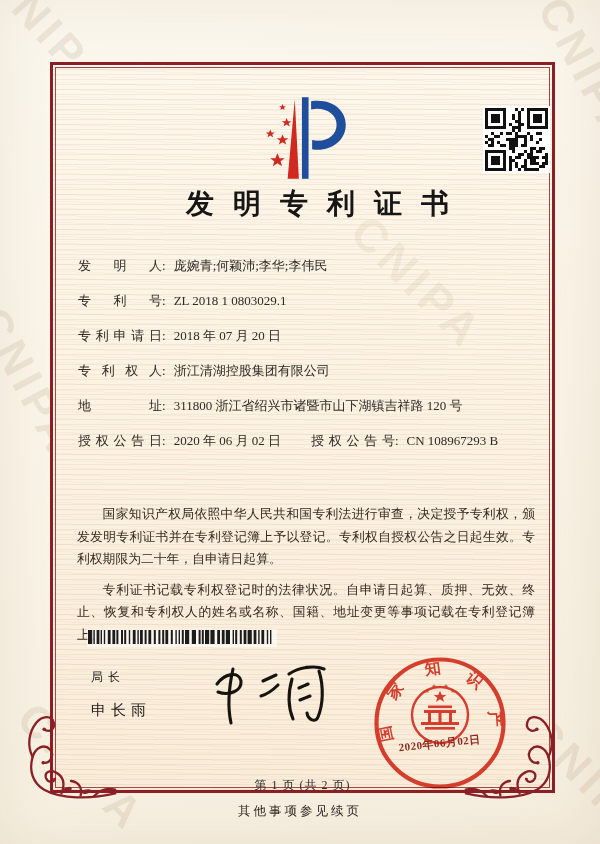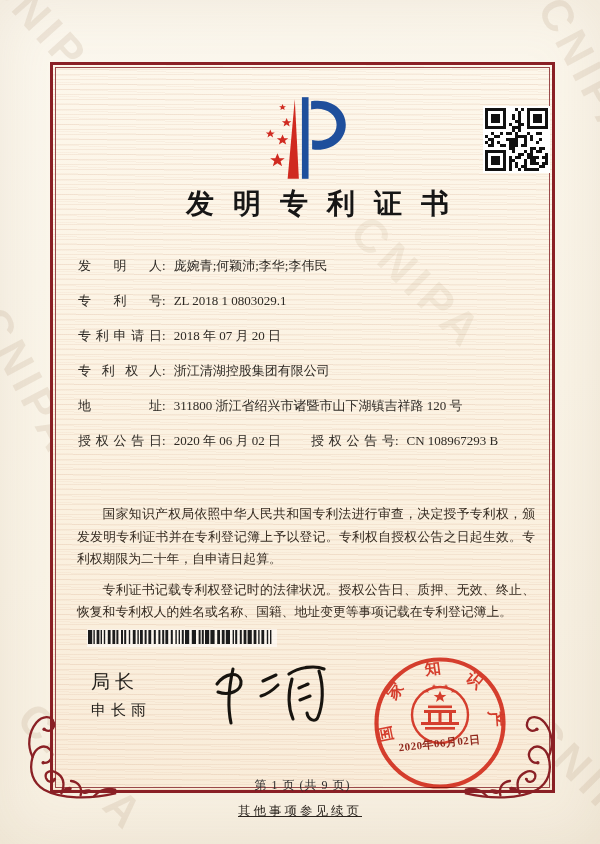--- a/index.html
+++ b/index.html
@@ -33,29 +33,29 @@
   }
   .fields{position:absolute;left:25px;top:193px;width:460px;font-size:13px;color:#2e2a25;}
   .frow{margin-bottom:20px;line-height:15px;white-space:nowrap;}
   .frow.first{margin-bottom:24px;}
   .flabel{display:inline-block;width:84px;text-align:justify;text-align-last:justify;color:#2e2a25;}
   .fcolon{margin-right:8px;}
   .flabel2{display:inline-block;width:84px;margin-left:30px;text-align:justify;text-align-last:justify;}
   .bodytext{position:absolute;left:16px;top:430px;width:474px;color:#342a20;}
   .bodytext p{margin:8px;font-size:12.8px;line-height:1.76;text-indent:2em;text-align:justify;}
   .barcode-wrap{position:absolute;left:34px;top:564px;width:188px;height:16px;background:rgba(255,255,255,0.55);line-height:0;padding:1px;}
-  .director-role{position:absolute;left:38px;top:604px;font-size:19px;letter-spacing:5px;color:#23201c;}
+  .director-role{position:absolute;left:38px;top:604px;font-size:12px;letter-spacing:5px;color:#23201c;}
   .director-name{position:absolute;left:38px;top:636px;font-size:15px;letter-spacing:5px;color:#23201c;}
   .signature{position:absolute;left:138px;top:592px;}
   .seal{position:absolute;left:319px;top:590px;width:136px;height:136px;opacity:0.93;mix-blend-mode:multiply;}
   .page-num{position:absolute;left:0;top:712px;width:100%;text-align:center;font-size:12px;letter-spacing:1px;color:#2c2c2c;}
   .corner{position:absolute;width:96px;height:96px;z-index:2;}
   .corner-left{left:-30px;top:644px;}
   .corner-right{left:409px;top:644px;transform:scaleX(-1);}
-  .note{position:absolute;left:0;top:803px;width:100%;text-align:center;font-size:12.5px;letter-spacing:3px;color:#2a241e;z-index:1;text-decoration:underline;}
+  .note{position:absolute;left:0;top:803px;width:100%;text-align:center;font-size:12.5px;letter-spacing:3px;color:#2a241e;z-index:1;}
 </style>
 </head>
 <body>
 
 <div id="page">
 
   <div class="wm" style="left:-30px;top:6px;transform:rotate(48deg);">CNIPA</div>
   <div class="wm" style="left:508px;top:46px;transform:rotate(62deg);">CNIPA</div>
   <div class="wm" style="left:-52px;top:356px;transform:rotate(62deg);">CNIPA</div>
   <div class="wm" style="left:2px;top:742px;transform:rotate(45deg);">CNIPA</div>
@@ -226,21 +226,21 @@
       <div class="frow">
         <span class="flabel">地址</span><span class="fcolon">:</span><span class="fvalue">311800 浙江省绍兴市诸暨市山下湖镇吉祥路 120 号</span>
       </div>
       <div class="frow">
         <span class="flabel">授权公告日</span><span class="fcolon">:</span><span class="fvalue">2020 年 06 月 02 日</span><span class="flabel2">授权公告号</span><span class="fcolon">:</span><span class="fvalue">CN 108967293 B</span>
       </div>
     </div>
 
     <div class="bodytext">
       <p>国家知识产权局依照中华人民共和国专利法进行审查，决定授予专利权，颁发发明专利证书并在专利登记簿上予以登记。专利权自授权公告之日起生效。专利权期限为二十年，自申请日起算。</p>
-      <p>专利证书记载专利权登记时的法律状况。授权公告日、质押、无效、终止、恢复和专利权人的姓名或名称、国籍、地址变更等事项记载在专利登记簿上。</p>
+      <p>专利证书记载专利权登记时的法律状况。自申请日起算、质押、无效、终止、恢复和专利权人的姓名或名称、国籍、地址变更等事项记载在专利登记簿上。</p>
     </div>
 
     <div class="barcode-wrap">
       <svg id="barcode" width="186" height="14" viewBox="0 0 186 14">
           <rect x="0" y="0" width="4.2" height="14" fill="#1c1c1c"></rect>
           <rect x="5.4" y="0" width="1.4" height="14" fill="#1c1c1c"></rect>
           <rect x="8.600000000000001" y="0" width="2.8" height="14" fill="#1c1c1c"></rect>
           <rect x="12.600000000000001" y="0" width="1.4" height="14" fill="#1c1c1c"></rect>
           <rect x="15.8" y="0" width="1.4" height="14" fill="#1c1c1c"></rect>
           <rect x="19.8" y="0" width="2.8" height="14" fill="#1c1c1c"></rect>
@@ -320,21 +320,21 @@
         <rect x="52" y="55" width="32" height="3"></rect>
         <rect x="56" y="58" width="3" height="9"></rect>
         <rect x="66.5" y="58" width="3" height="9"></rect>
         <rect x="77" y="58" width="3" height="9"></rect>
         <rect x="49" y="67" width="38" height="3"></rect>
         <rect x="53" y="72" width="30" height="2.6"></rect>
       </g>
       <text x="68" y="92" text-anchor="middle" font-size="11" font-weight="bold" fill="#8c1a10" letter-spacing="0.5" transform="rotate(-6 68 92)">2020年06月02日</text>
     </svg>
 
-    <div class="page-num">第 1 页 (共 9 页)</div>
+    <div class="page-num">第 1 页 (共 2 页)</div>
 
     <svg class="corner corner-left" viewBox="0 0 100 100">
       <g fill="none" stroke="#8a2025" stroke-width="2.4" stroke-linecap="round">
         <path d="M96,88 C70,94 40,94 22,84 C10,77 6,64 10,50 C13,40 22,36 28,42 C33,48 29,57 21,56"></path>
         <path d="M10,50 C4,38 6,24 14,14 C20,7 30,6 32,14 C34,21 27,25 22,21"></path>
         <path d="M40,88 C44,78 42,70 34,66 C28,63 22,66 24,72 C26,77 32,77 33,73"></path>
         <path d="M60,90 C62,82 58,76 50,75"></path>
         <path d="M74,91 C80,84 88,82 96,84"></path>
       </g>
       <g fill="#8a2025">

